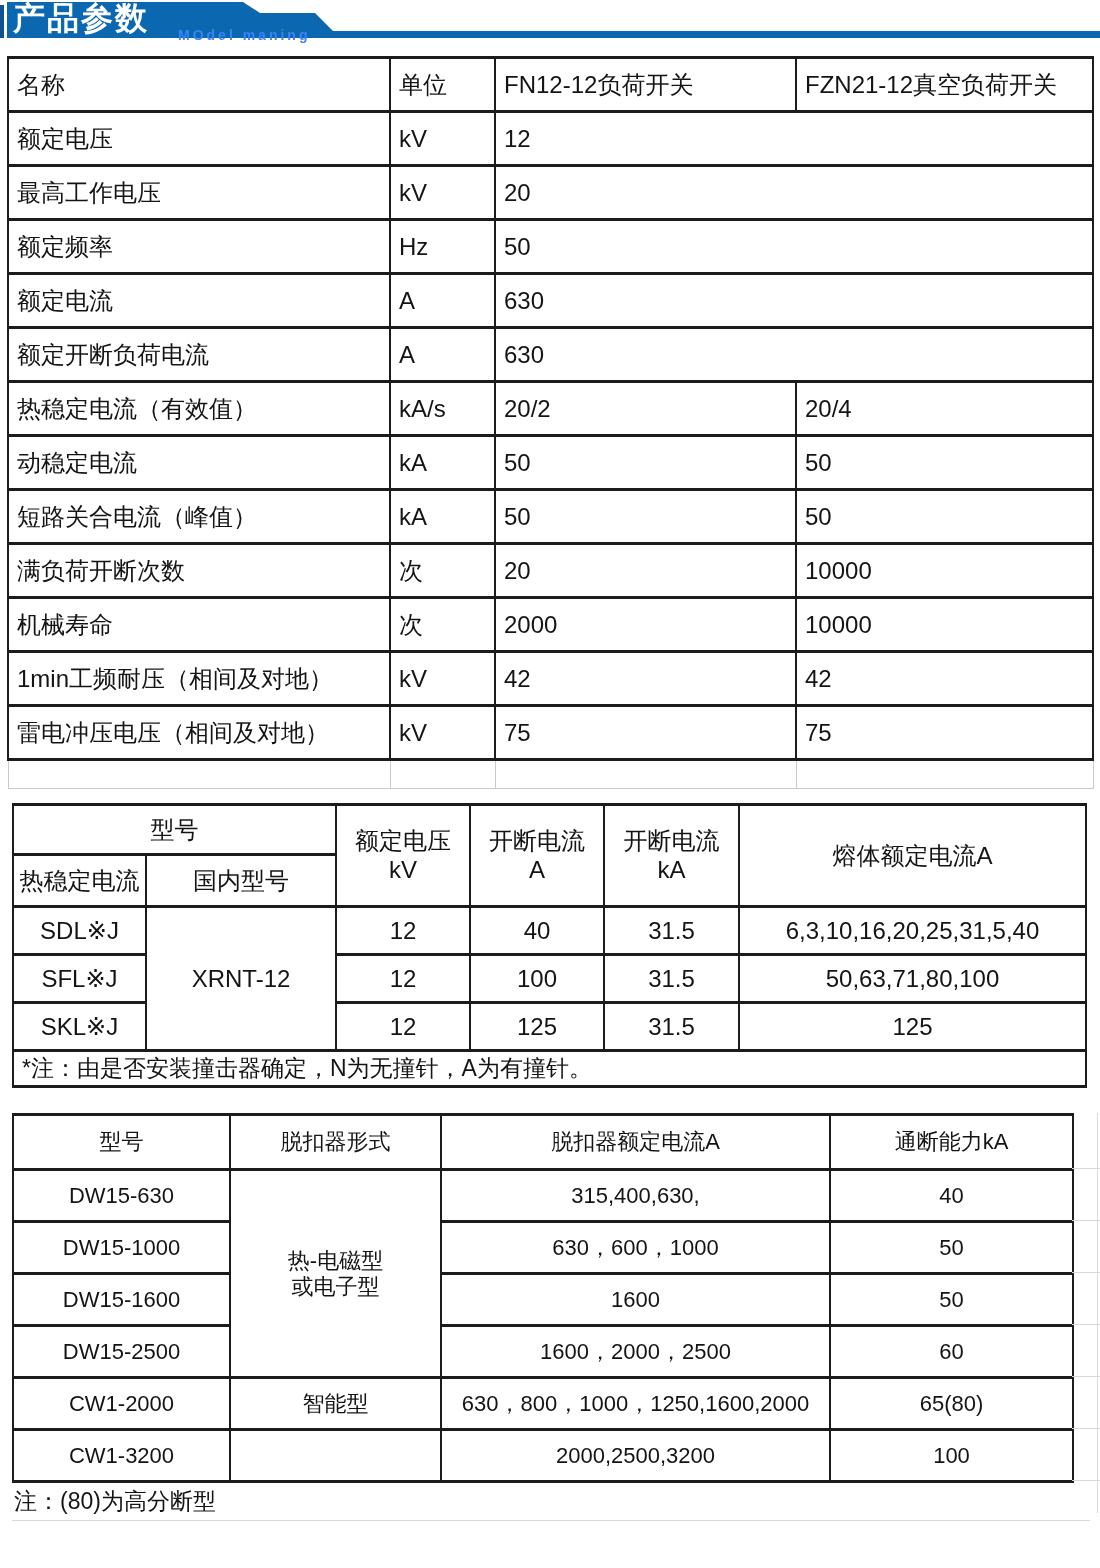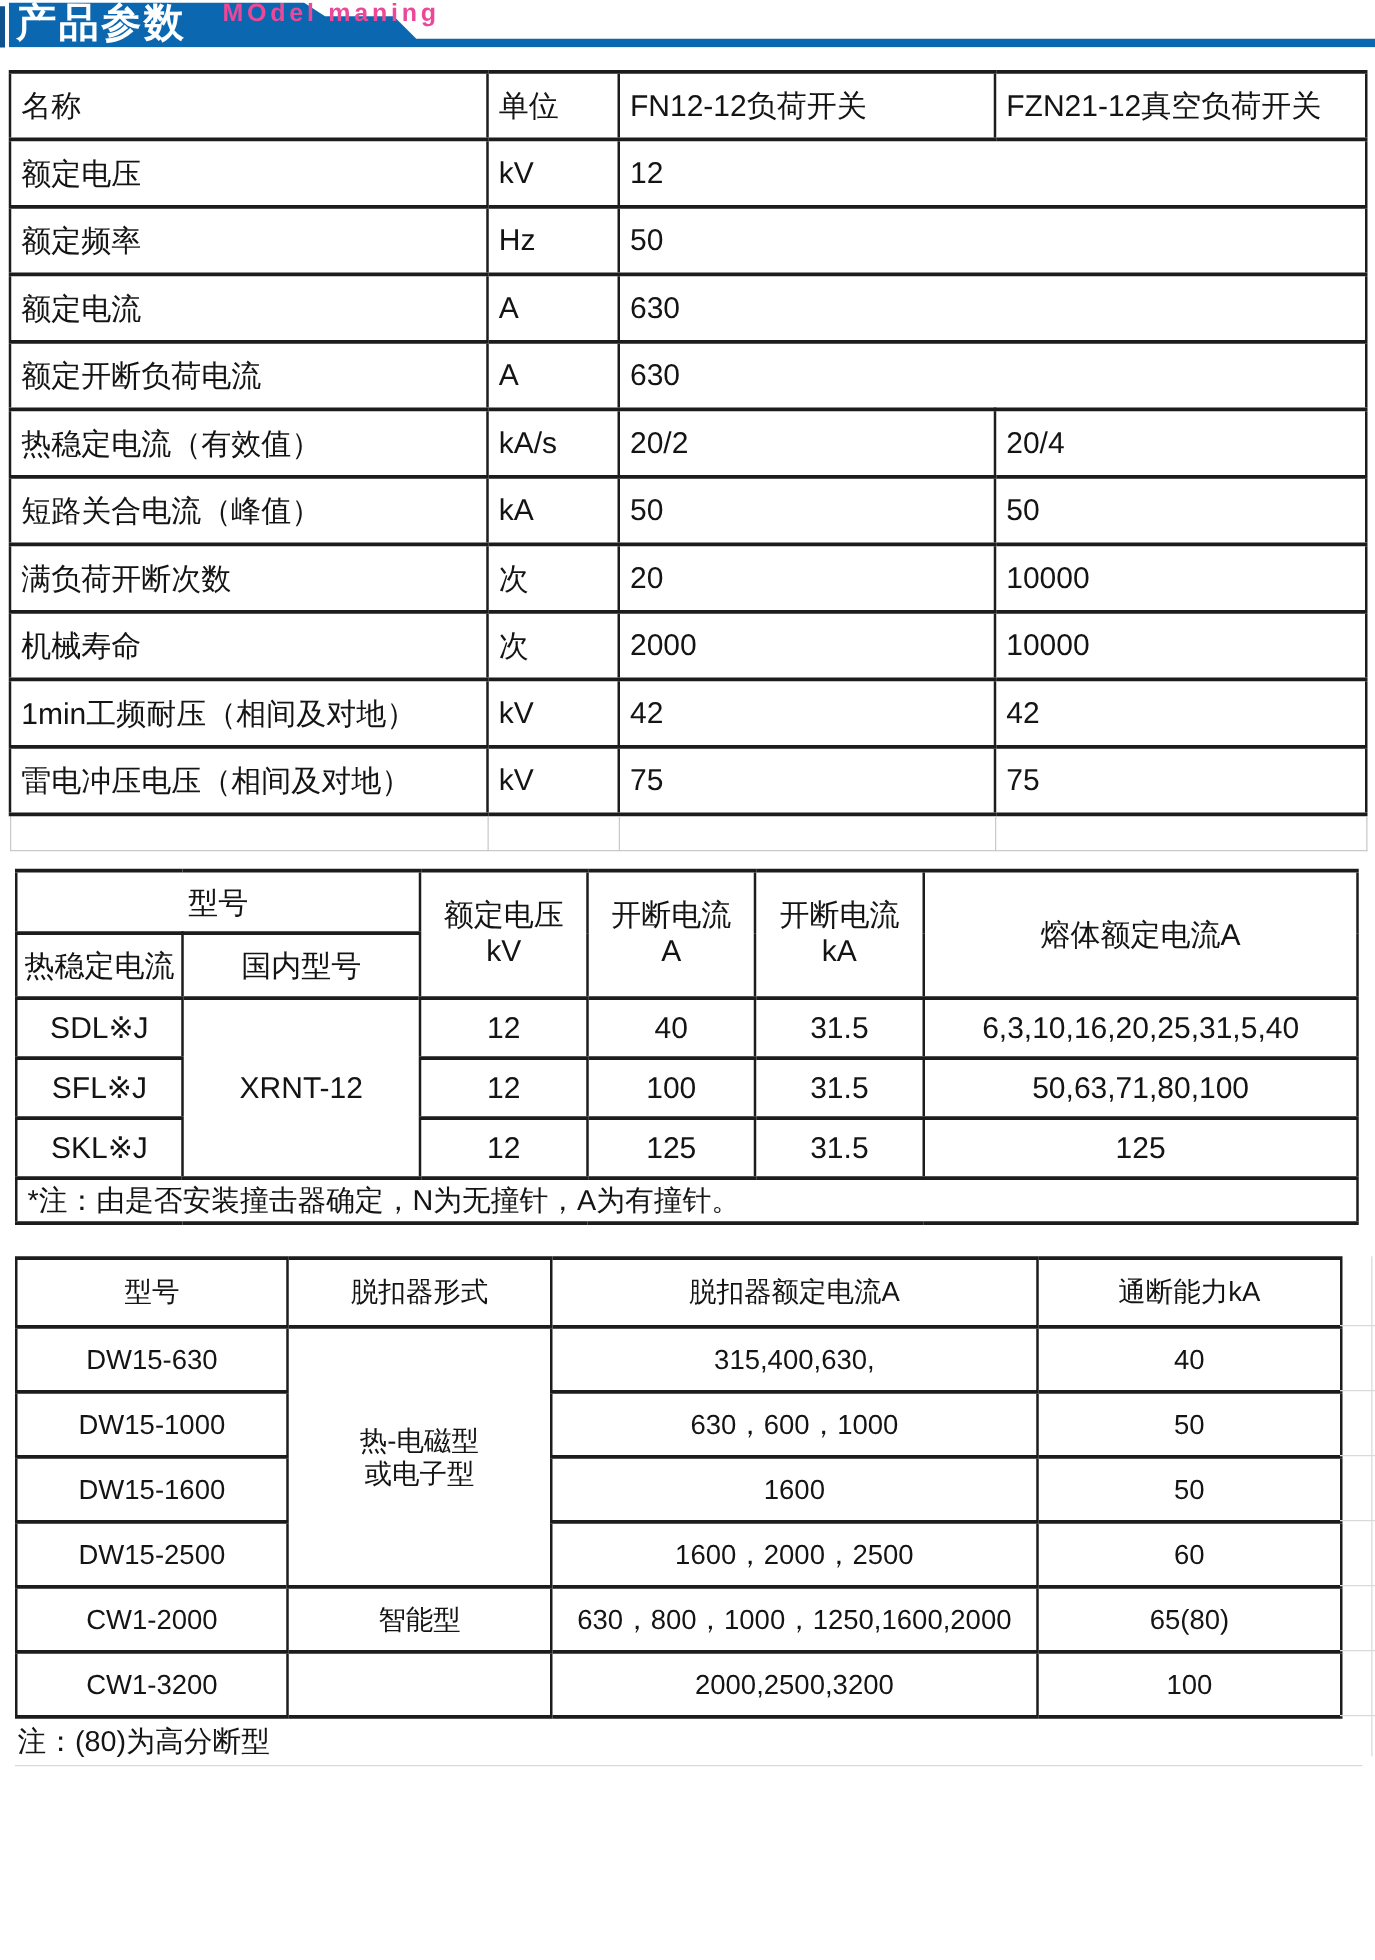--- a/index.html
+++ b/index.html
@@ -13,21 +13,21 @@
   .banner-stripe{position:absolute;left:0;top:5px;width:4px;height:33px;background:#10518f;}
   .banner-main{
     position:absolute;left:7px;top:0;width:1093px;height:38px;background:#0b67af;
     clip-path:polygon(0 2px,236px 2px,253px 13px,308px 13px,326px 31px,1093px 31px,1093px 38px,0 38px);
   }
   .banner-title{
     position:absolute;left:13px;top:-2px;font-size:32px;font-weight:bold;color:#ffffff;
     letter-spacing:2px;line-height:40px;white-space:nowrap;
   }
   .banner-sub{
-    position:absolute;left:178px;top:0;font-size:20px;font-weight:bold;color:#ec4899;
+    position:absolute;left:178px;top:27px;font-size:14px;font-weight:bold;color:#3b82f6;
     letter-spacing:3px;white-space:nowrap;
   }
   
   table{border-collapse:collapse;table-layout:fixed;}
   td,th{
     border-style:solid;border-color:#1c1c1c;border-width:3px 2px;
     overflow:hidden;white-space:nowrap;vertical-align:middle;
     font-weight:normal;padding:0;
   }
   .two-line span{display:block;line-height:1.18;}
@@ -81,39 +81,50 @@
     <th>单位</th>
     <th>FN12-12负荷开关</th>
     <th>FZN21-12真空负荷开关</th>
   </tr>
   <tr>
     <td>额定电压</td>
     <td>kV</td>
     <td colspan="2">12</td>
   </tr>
   <tr>
+    <td>最高工作电压</td>
+    <td>kV</td>
+    <td colspan="2">20</td>
+  </tr>
+  <tr>
     <td>额定频率</td>
     <td>Hz</td>
     <td colspan="2">50</td>
   </tr>
   <tr>
     <td>额定电流</td>
     <td>A</td>
     <td colspan="2">630</td>
   </tr>
   <tr>
     <td>额定开断负荷电流</td>
     <td>A</td>
     <td colspan="2">630</td>
   </tr>
   <tr>
     <td>热稳定电流（有效值）</td>
     <td>kA/s</td>
     <td>20/2</td>
     <td>20/4</td>
+  </tr>
+  <tr>
+    <td>动稳定电流</td>
+    <td>kA</td>
+    <td>50</td>
+    <td>50</td>
   </tr>
   <tr>
     <td>短路关合电流（峰值）</td>
     <td>kA</td>
     <td>50</td>
     <td>50</td>
   </tr>
   <tr>
     <td>满负荷开断次数</td>
     <td>次</td>

